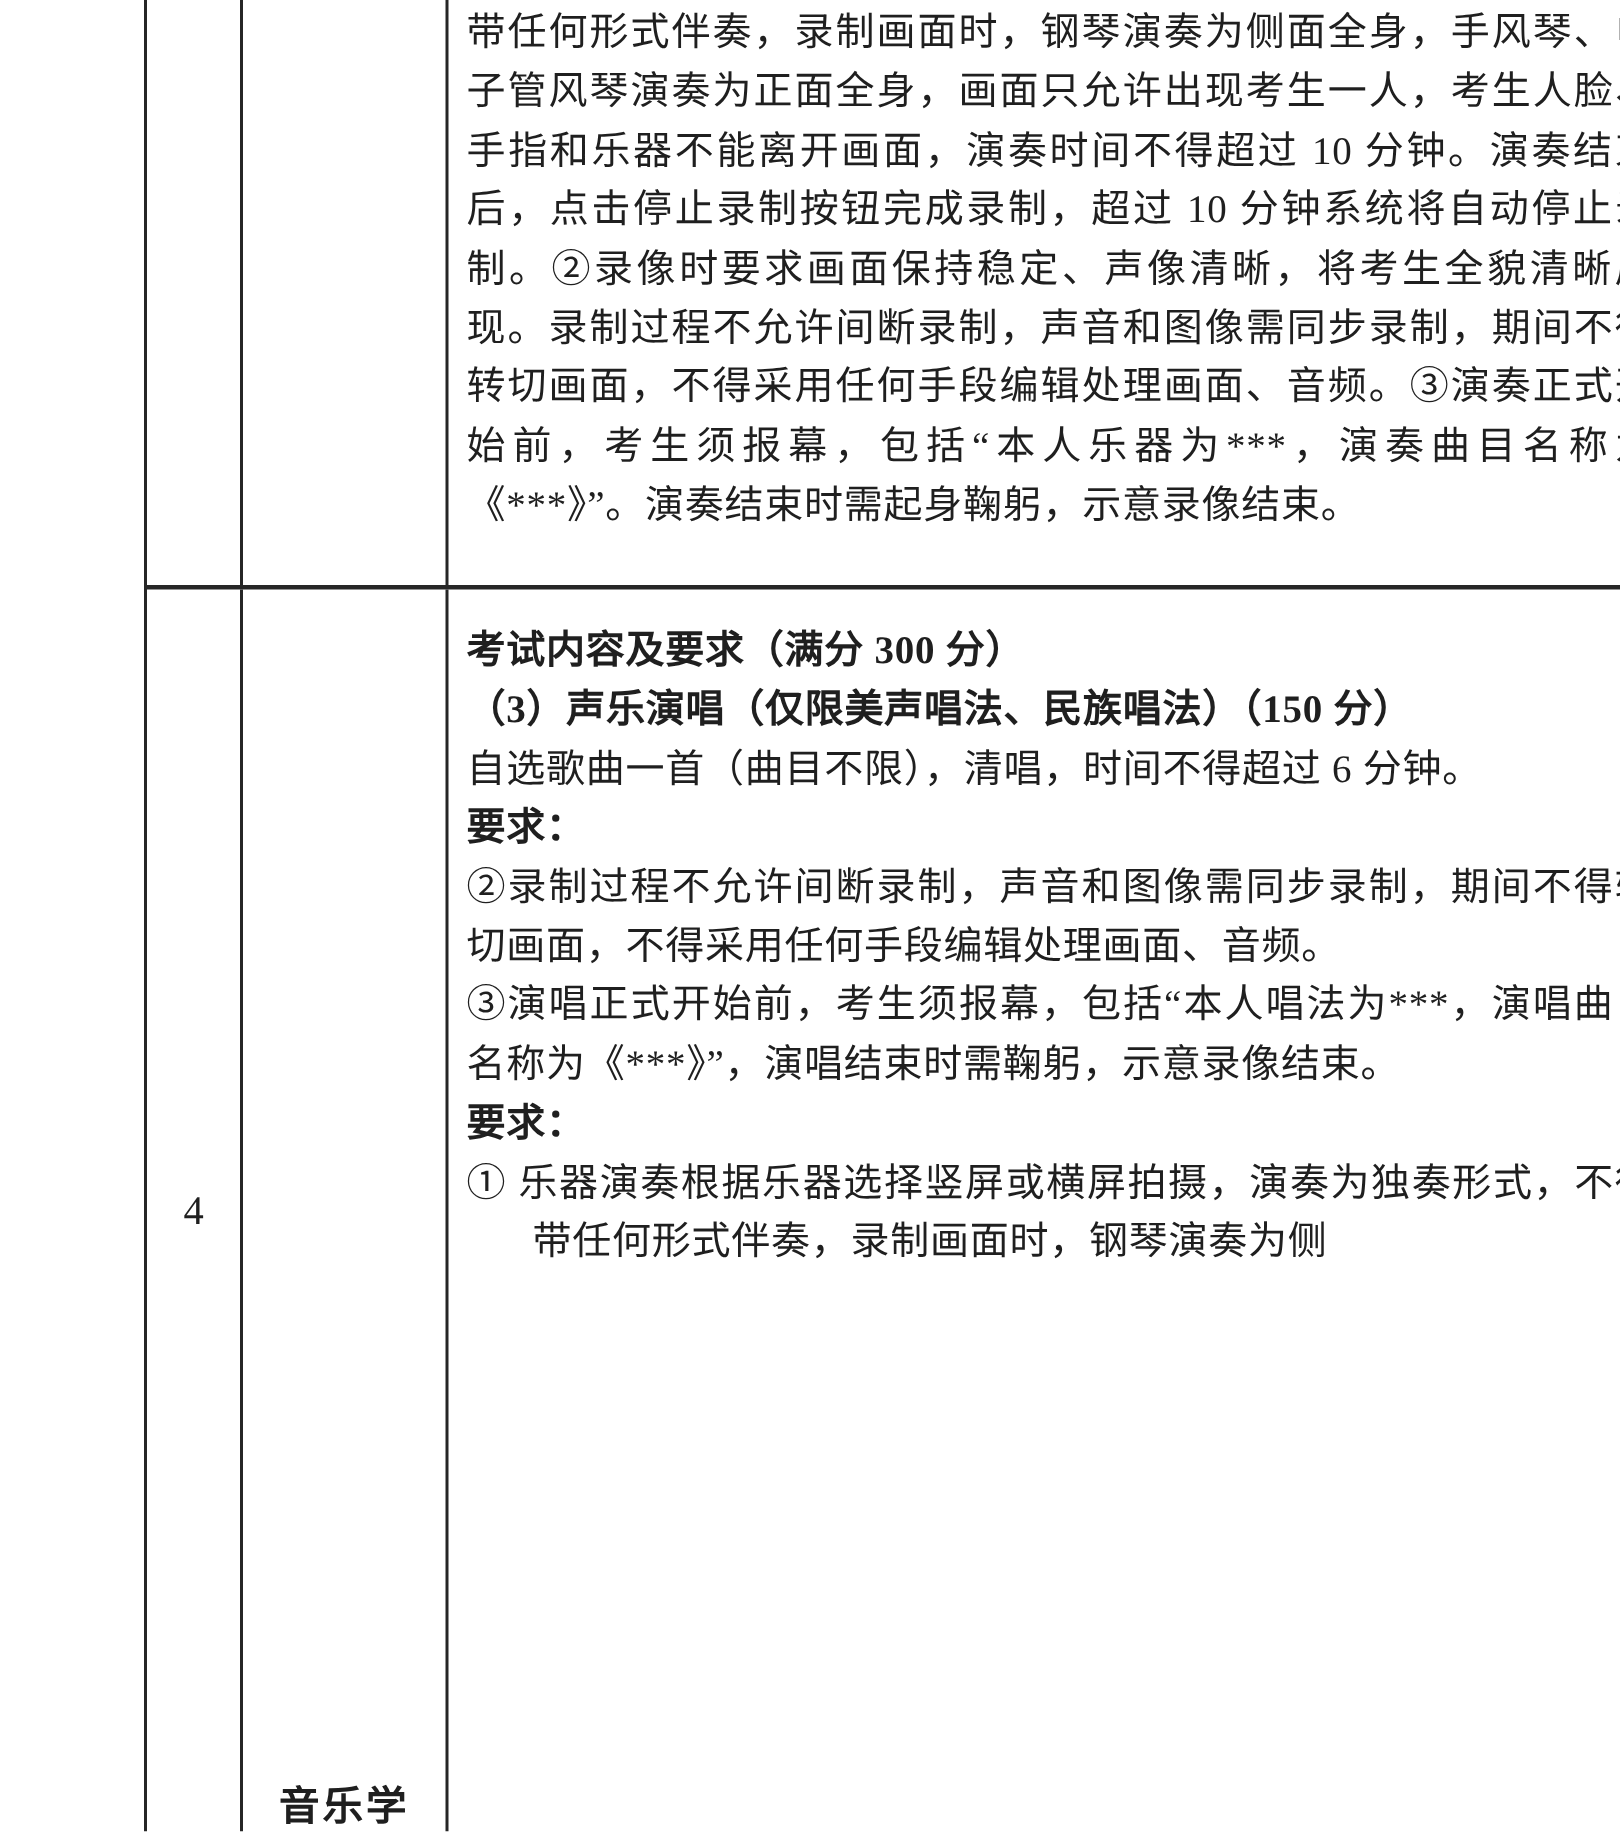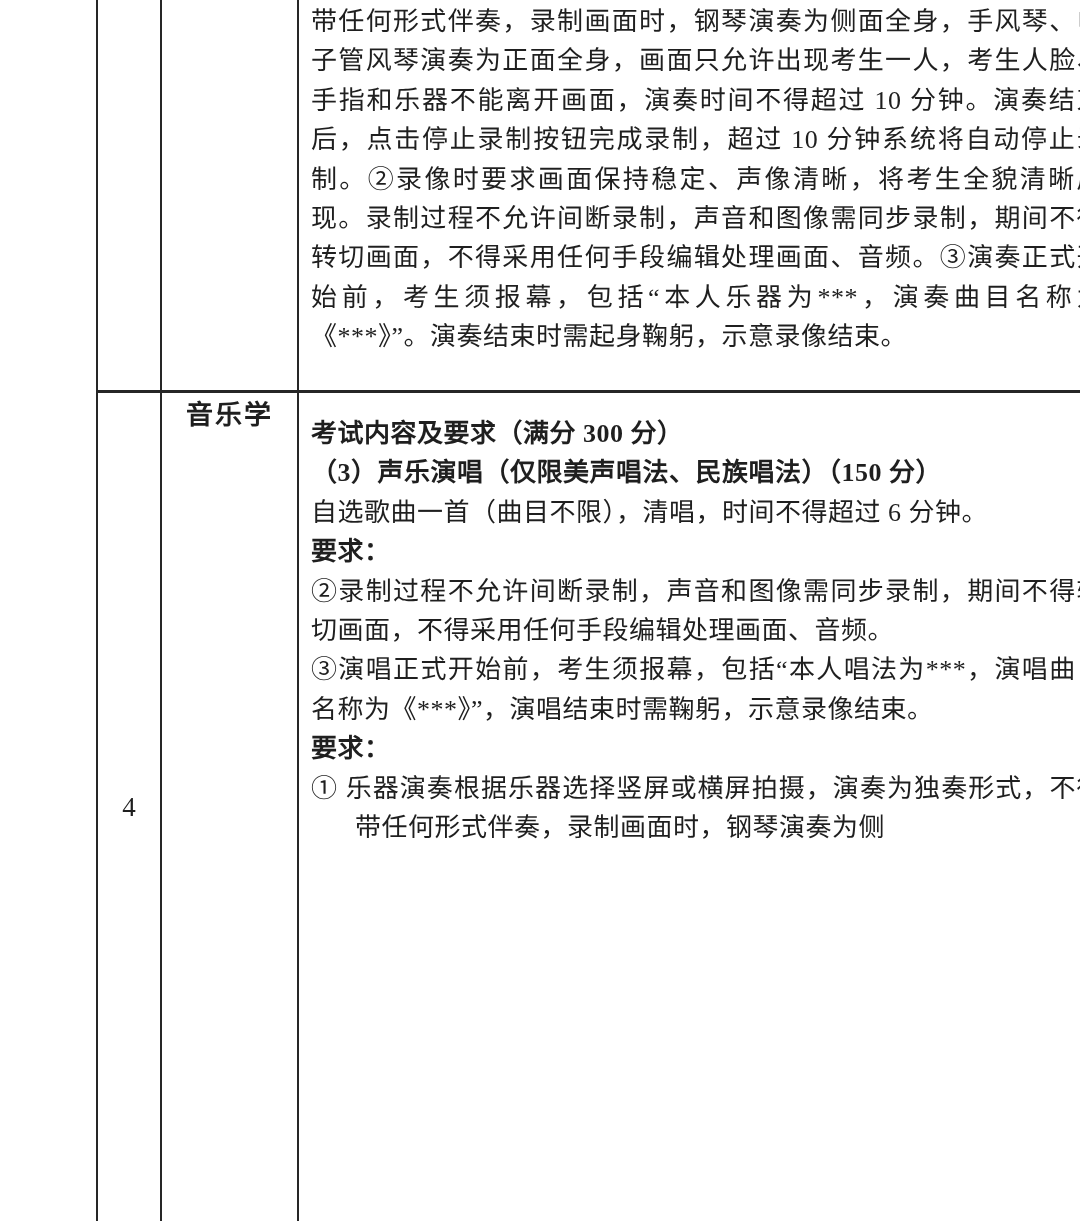--- a/index.html
+++ b/index.html
@@ -25,21 +25,21 @@
   .c1 {
     width: 64px; flex: 0 0 64px;
     border-right: 2px solid #262626;
     display: flex; align-items: center; justify-content: center;
     font-size: 27px;
     box-sizing: border-box;
   }
   .c2 {
     width: 137px; flex: 0 0 137px;
     border-right: 2px solid #262626;
-    display: flex; align-items: flex-start; justify-content: center;
+    display: flex; align-items: flex-end; justify-content: center;
     font-size: 27px; font-weight: bold;
     letter-spacing: 2px;
     box-sizing: border-box;
   }
   .c3 {
     flex: 1 1 auto;
     padding: 0 14px 0 12px;
     box-sizing: border-box;
     overflow: visible;
   }

